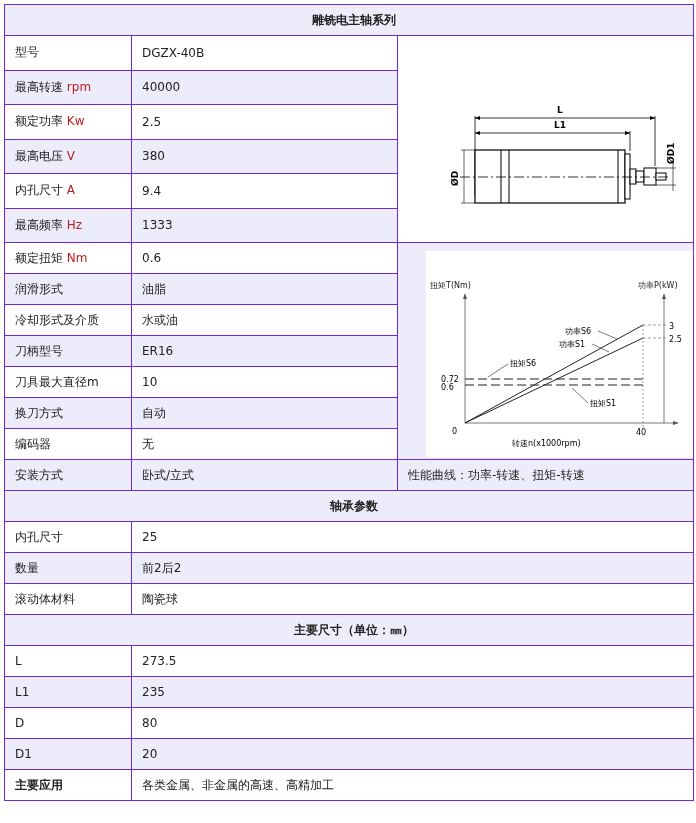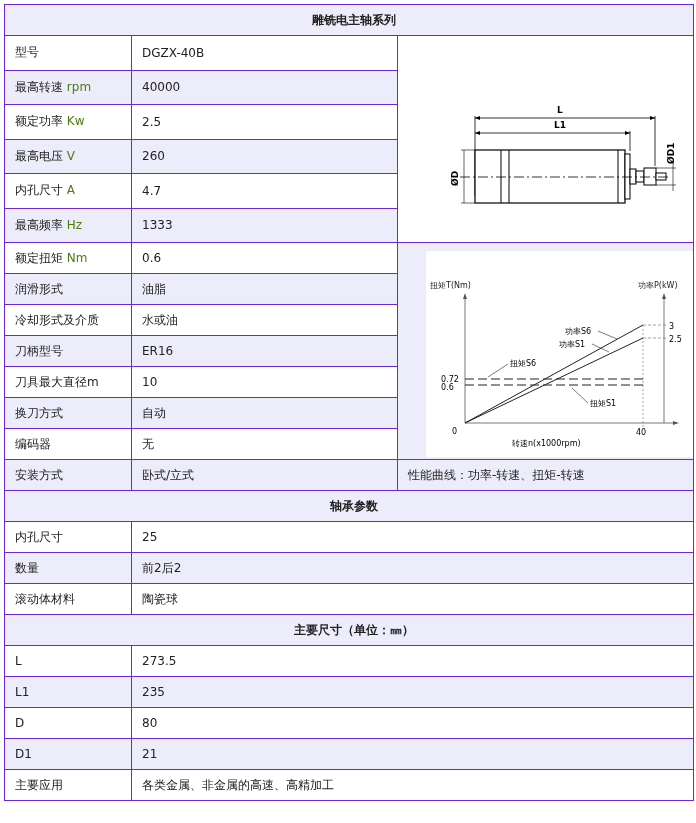--- a/index.html
+++ b/index.html
@@ -7,22 +7,22 @@
          font-family:"DejaVu Sans","Liberation Sans",sans-serif; font-size:12px; color:#222; }
   table.spec { position:absolute; left:4px; top:4px; width:689px; border-collapse:collapse; table-layout:fixed; }
   table.spec td { border:1px solid #6d28d9; padding:0 0 0 10px; height:30px; vertical-align:middle; white-space:nowrap; }
   tr.lav td, td.lav { background:#ececfb; }
   tr.wht td, td.wht { background:#ffffff; }
   td.hdr { background:#ececfb; text-align:center; font-weight:bold; padding:0; }
   td.tall { height:50px;margin-top:32px; }
   td.img-cell { background:#ffffff !important; padding:0; vertical-align:top; }
   td.chart-cell { background:#ececfb !important; padding:0; vertical-align:top; }
   td.caption { background:#ececfb; padding:0; }
-  .bold { font-weight:normal; }
-  .unit { color:#4d7c0f; }
+  .bold { font-weight:bold; }
+  .unit { color:#b91c1c; }
   .drawing { width:294px; height:206px; display:block; }
   .chartbox { margin:5px 0 0 18px; width:267px; height:206px; background:#fff; }
   .chartbox svg { display:block; }
   svg text { font-family:"DejaVu Sans","Liberation Sans",sans-serif; }
 </style>
 </head>
 <body>
 
 <table class="spec">
   <colgroup>
@@ -82,25 +82,25 @@
   <tr class="lav">
     <td><span>最高转速</span> <span class="unit">rpm</span></td>
     <td>40000</td>
   </tr>
   <tr class="wht">
     <td><span>额定功率</span> <span class="unit">Kw</span></td>
     <td>2.5</td>
   </tr>
   <tr class="lav">
     <td><span>最高电压</span> <span class="unit">V</span></td>
-    <td>260</td>
+    <td>380</td>
   </tr>
   <tr class="wht">
     <td><span>内孔尺寸</span> <span class="unit">A</span></td>
-    <td>4.7</td>
+    <td>9.4</td>
   </tr>
   <tr class="lav">
     <td class="tall"><span>最高频率</span> <span class="unit">Hz</span></td>
     <td class="tall">1333</td>
   </tr>
 
   <tr class="wht">
     <td><span>额定扭矩</span> <span class="unit">Nm</span></td>
     <td>0.6</td>
     <td class="chart-cell" rowspan="7">
@@ -202,21 +202,21 @@
   <tr class="lav">
     <td>L1</td>
     <td colspan="2">235</td>
   </tr>
   <tr class="wht">
     <td>D</td>
     <td colspan="2">80</td>
   </tr>
   <tr class="lav">
     <td>D1</td>
-    <td colspan="2">21</td>
+    <td colspan="2">20</td>
   </tr>
 
   <tr class="wht">
     <td class="bold">主要应用</td>
     <td colspan="2">各类金属、非金属的高速、高精加工</td>
   </tr>
 </tbody>
   </table>
 
 </body></html>

